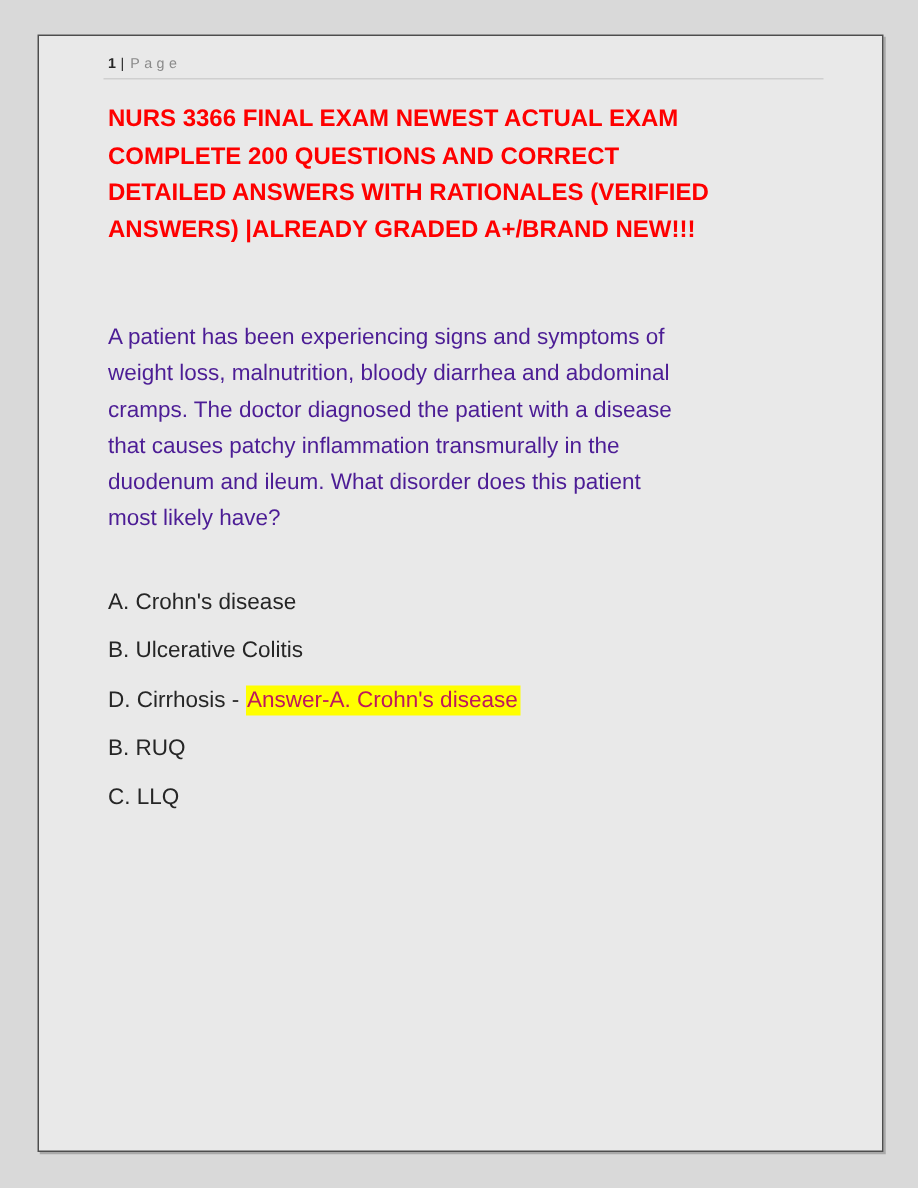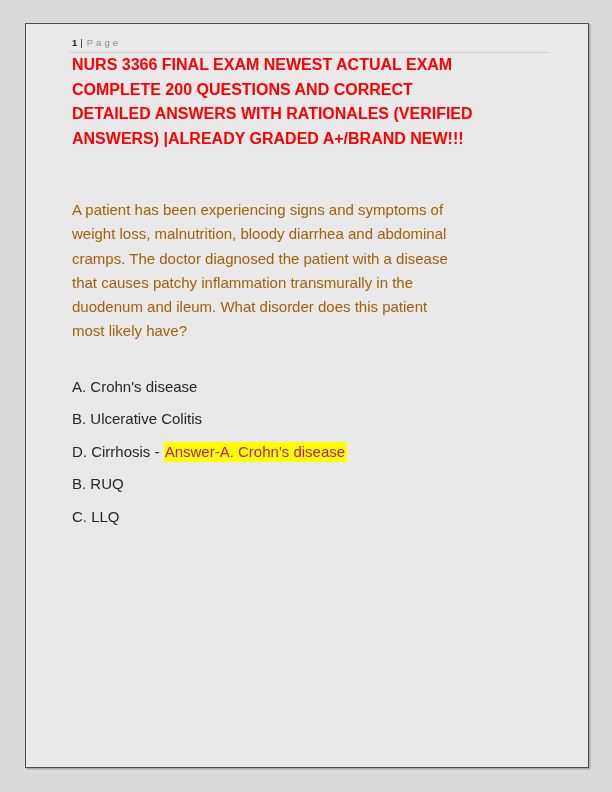--- a/index.html
+++ b/index.html
@@ -33,30 +33,31 @@
   }
   .header .pagenum { font-weight: bold; }
   .header .sep { margin: 0 4px 0 3px; color: #262626; }
   .header .pageword { color: #8a8a8a; letter-spacing: 3px; }
   .header-rule {
     border: none;
     border-top: 1px solid #cfcfcf;
     margin: 3px -3px 0 -3px;
   }
   .title {
+    margin-top: 15px;
     font-size: 16px;
     font-weight: bold;
     line-height: 24.5px;
     color: #fe0000;
     white-space: pre-line;
   }
   .qtext {
     font-size: 15px;
     line-height: 24.3px;
-    color: #a16207;
+    color: #4c1d95;
     white-space: pre-line;
   }
   .q1 { margin-top: 47px; }
   .q2 { margin-top: 44px; }
   .opt {
     font-size: 15px;
     line-height: 17px;
     color: #262626;
   }
   .opt { margin-top: 15.5px; }

